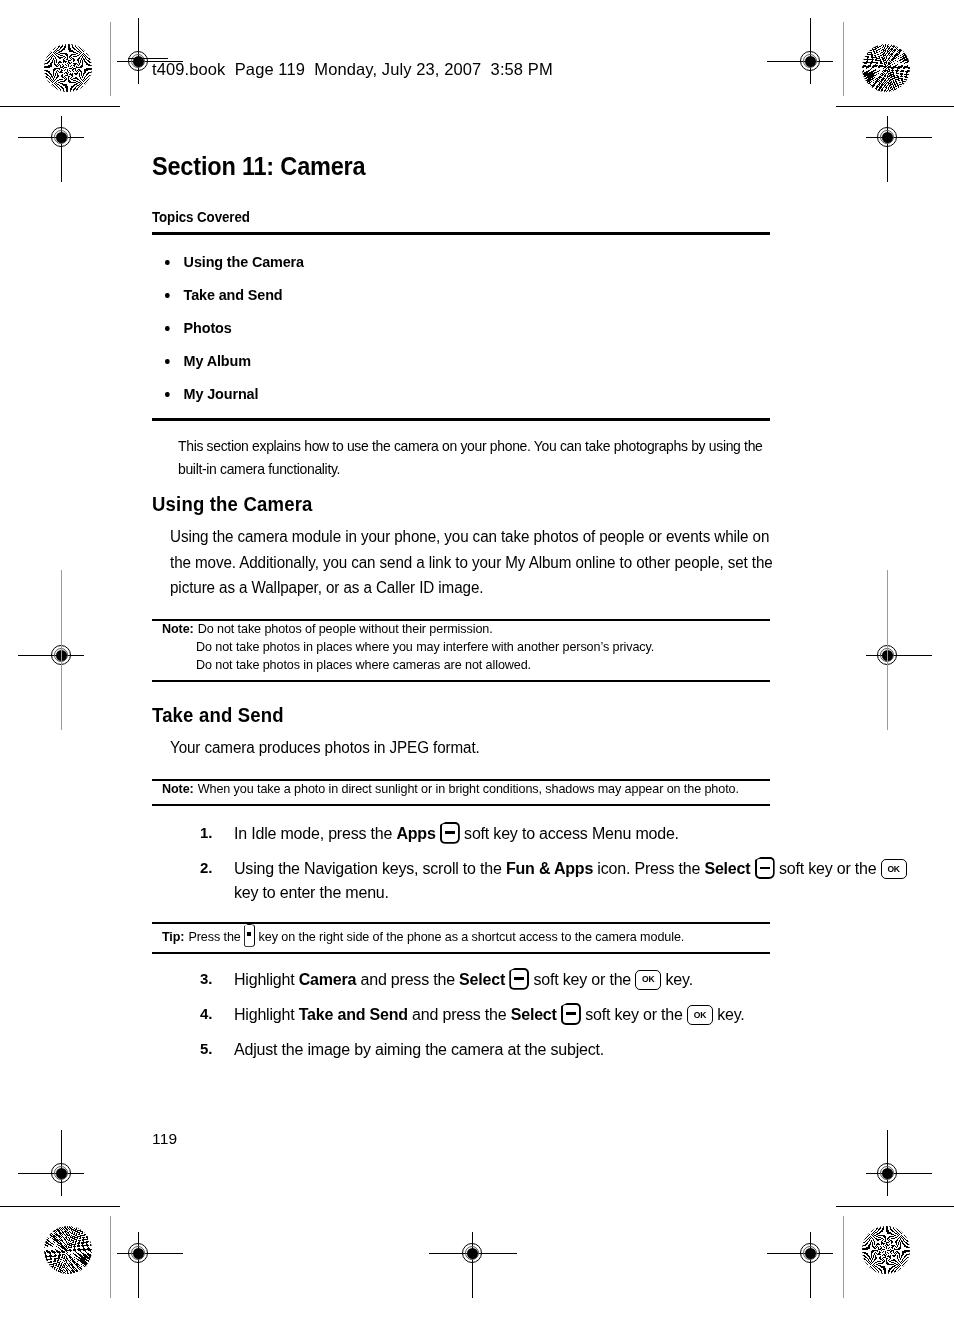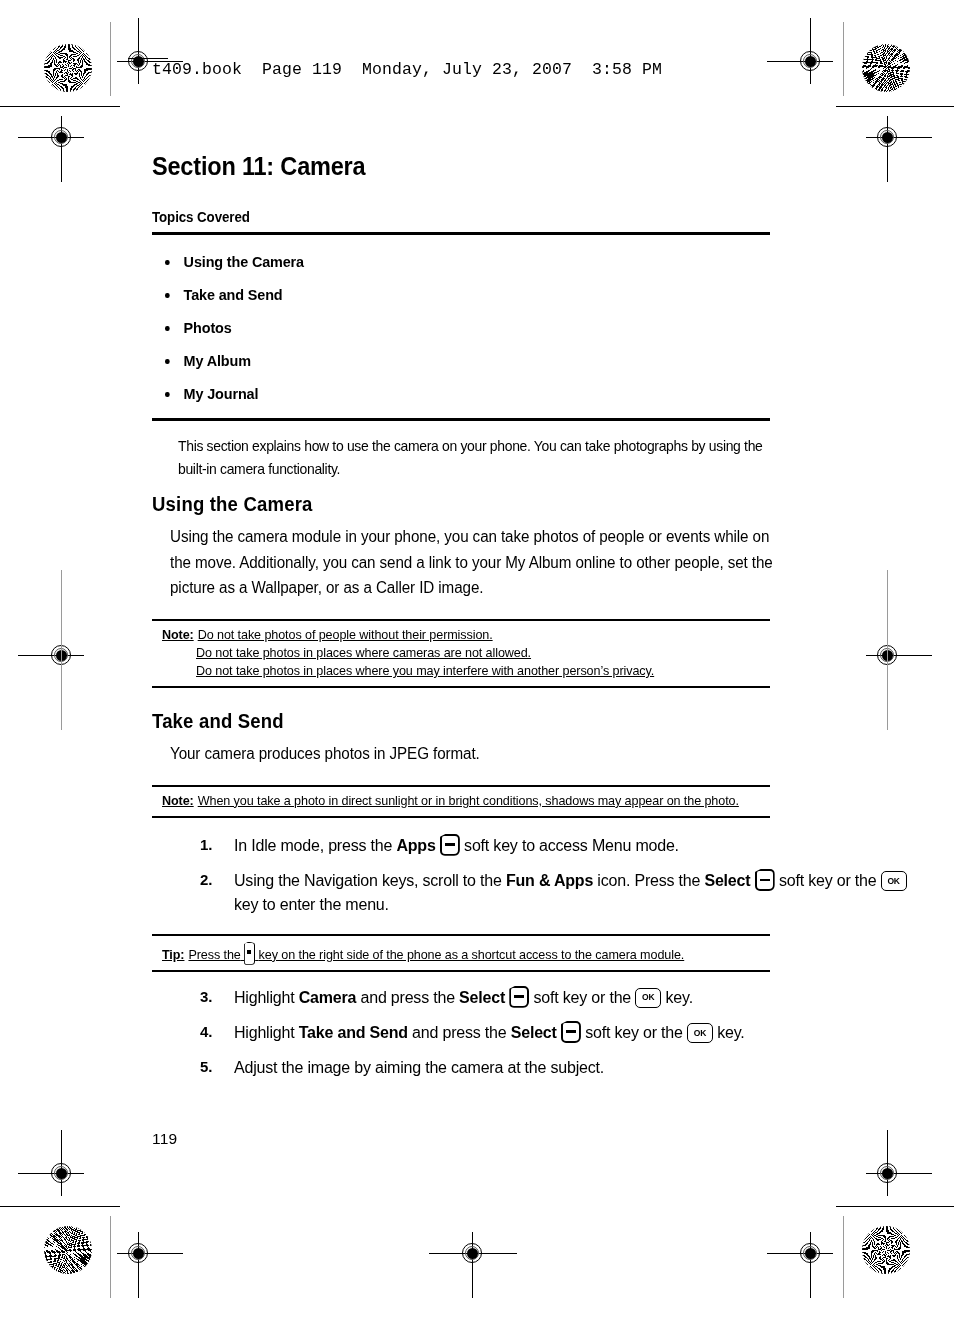--- a/index.html
+++ b/index.html
@@ -94,21 +94,21 @@
   }
   .trim.h { height: 1.1px; }
   .trim.v { width: 1.1px; }
   .trim.grey { background: #9a9a9a; }
 
   
   .doc-header {
     position: absolute;
     left: 152px;
     top: 60px;
-    font-family: Liberation Mono, monospace;
+    font-family: Liberation Sans, sans-serif;
     font-size: 16.5px;
     letter-spacing: 0.1px;
     white-space: pre;
     color: #000;
   }
 
   
   .content {
     position: absolute;
     left: 152px;
@@ -193,22 +193,21 @@
     transform: scaleX(0.95);
     transform-origin: left top;
     width: 640px;
   }
 
   
   .callout {
     margin-top: 18px;
     border-top: 2.4px solid #000;
     border-bottom: 2.4px solid #000;
-    padding: 6px 0 5px 0;
-    text-decoration: underline;
+    padding: 0 0 5px 0;
   }
   .callout .row {
     display: flex;
     align-items: baseline;
     font-size: 12.6px;
     line-height: 1.42;
     letter-spacing: -0.1px;
   }
   .callout .lbl {
     font-weight: bold;
@@ -454,22 +453,22 @@
     <p class="intro">This section explains how to use the camera on your phone. You can take photographs by using the built-in camera functionality.</p>
 
     <h2 class="subhead">Using the Camera</h2>
     <p class="body">Using the camera module in your phone, you can take photos of people or events while on the move. Additionally, you can send a link to your My Album online to other people, set the picture as a Wallpaper, or as a Caller ID image.</p>
 
     <div class="callout">
       <div class="row">
         <span class="lbl">Note:</span>
         <span class="txt">Do not take photos of people without their permission.</span>
       </div>
+      <div class="sub">Do not take photos in places where you may interfere with another person’s privacy.</div>
       <div class="sub">Do not take photos in places where cameras are not allowed.</div>
-      <div class="sub">Do not take photos in places where you may interfere with another person’s privacy.</div>
     </div>
 
     <h2 class="subhead" style="margin-top:22px;">Take and Send</h2>
     <p class="body">Your camera produces photos in JPEG format.</p>
 
     <div class="callout">
       <div class="row">
         <span class="lbl">Note:</span>
         <span class="txt">When you take a photo in direct sunlight or in bright conditions, shadows may appear on the photo.</span>
       </div>

